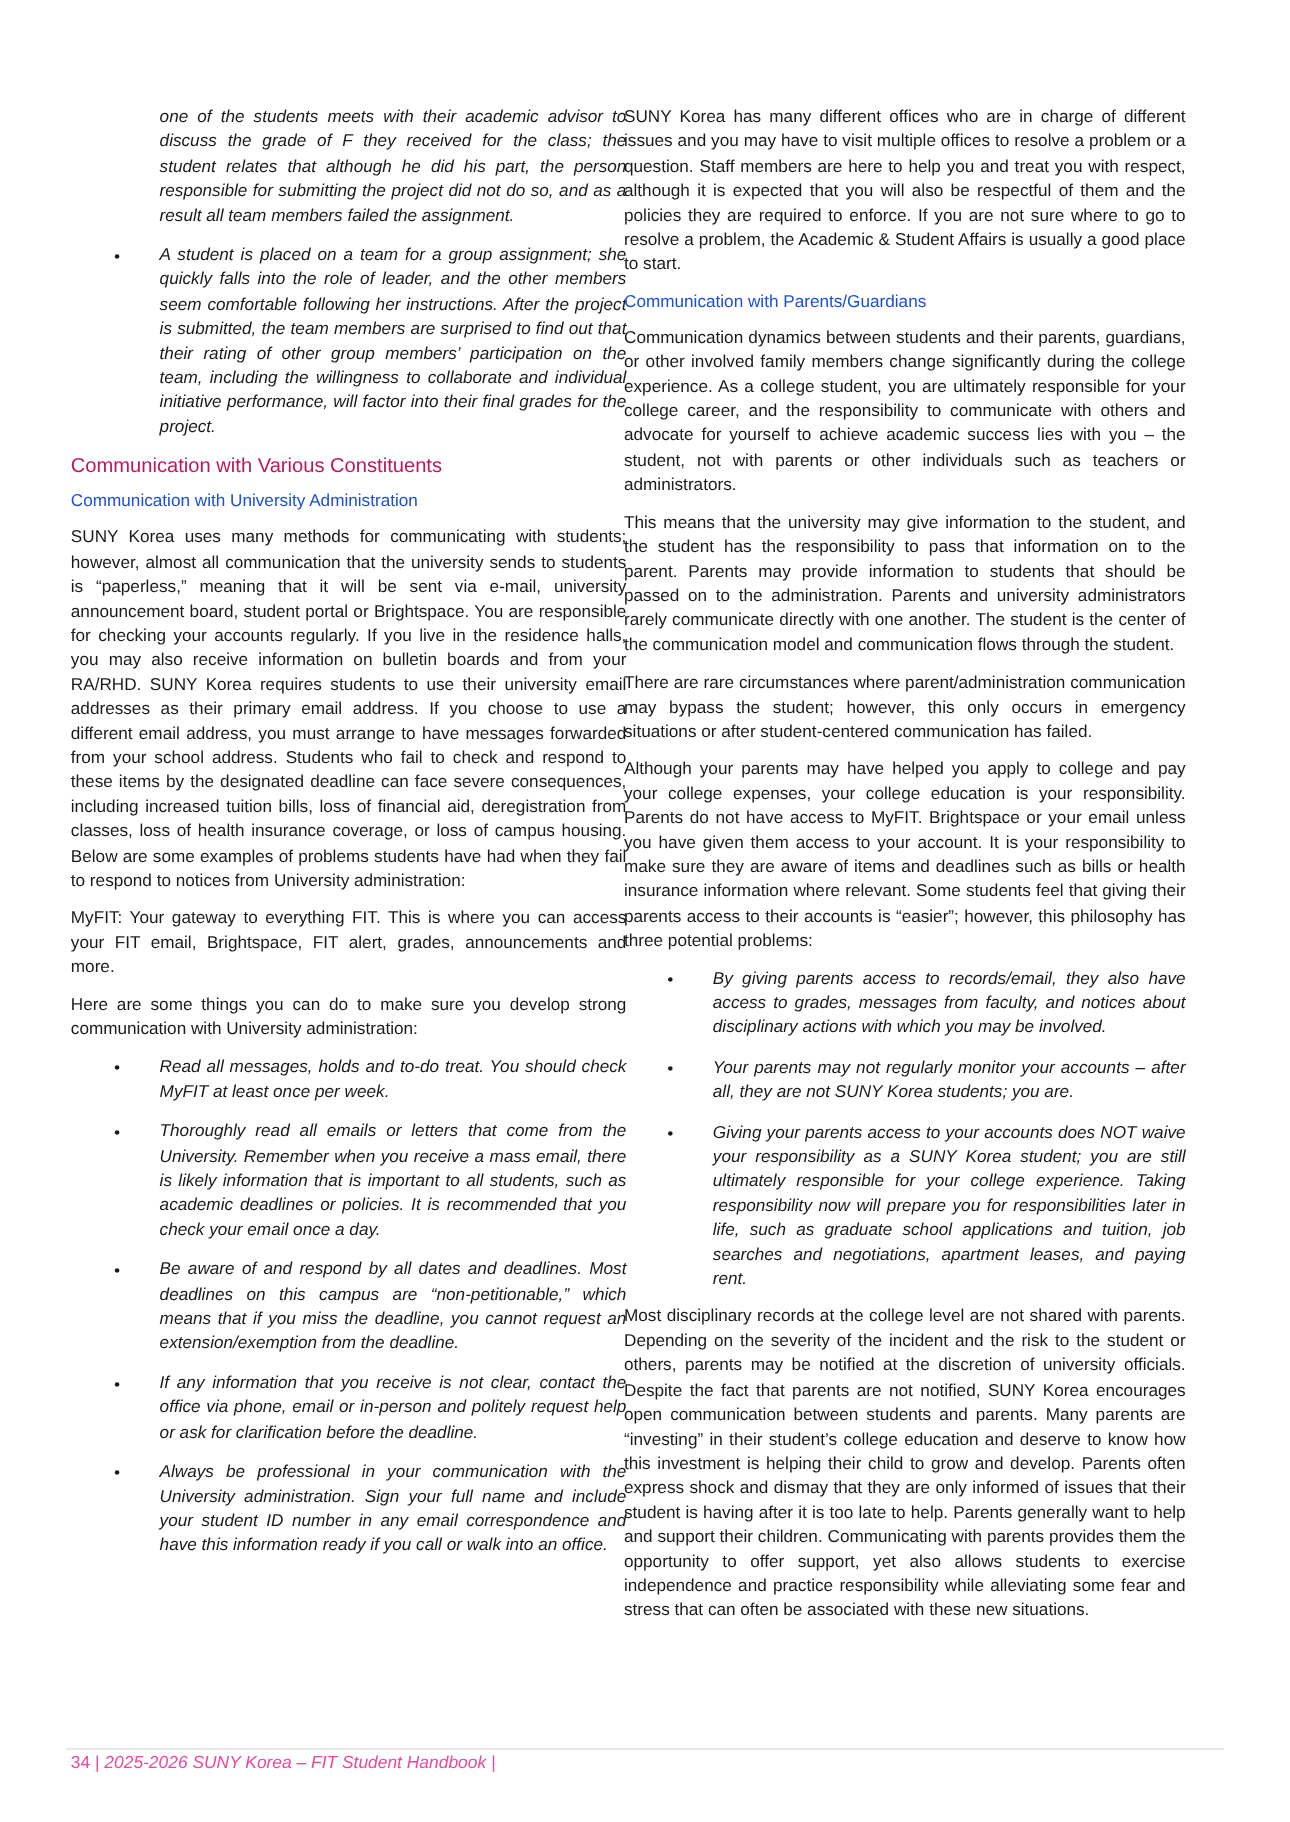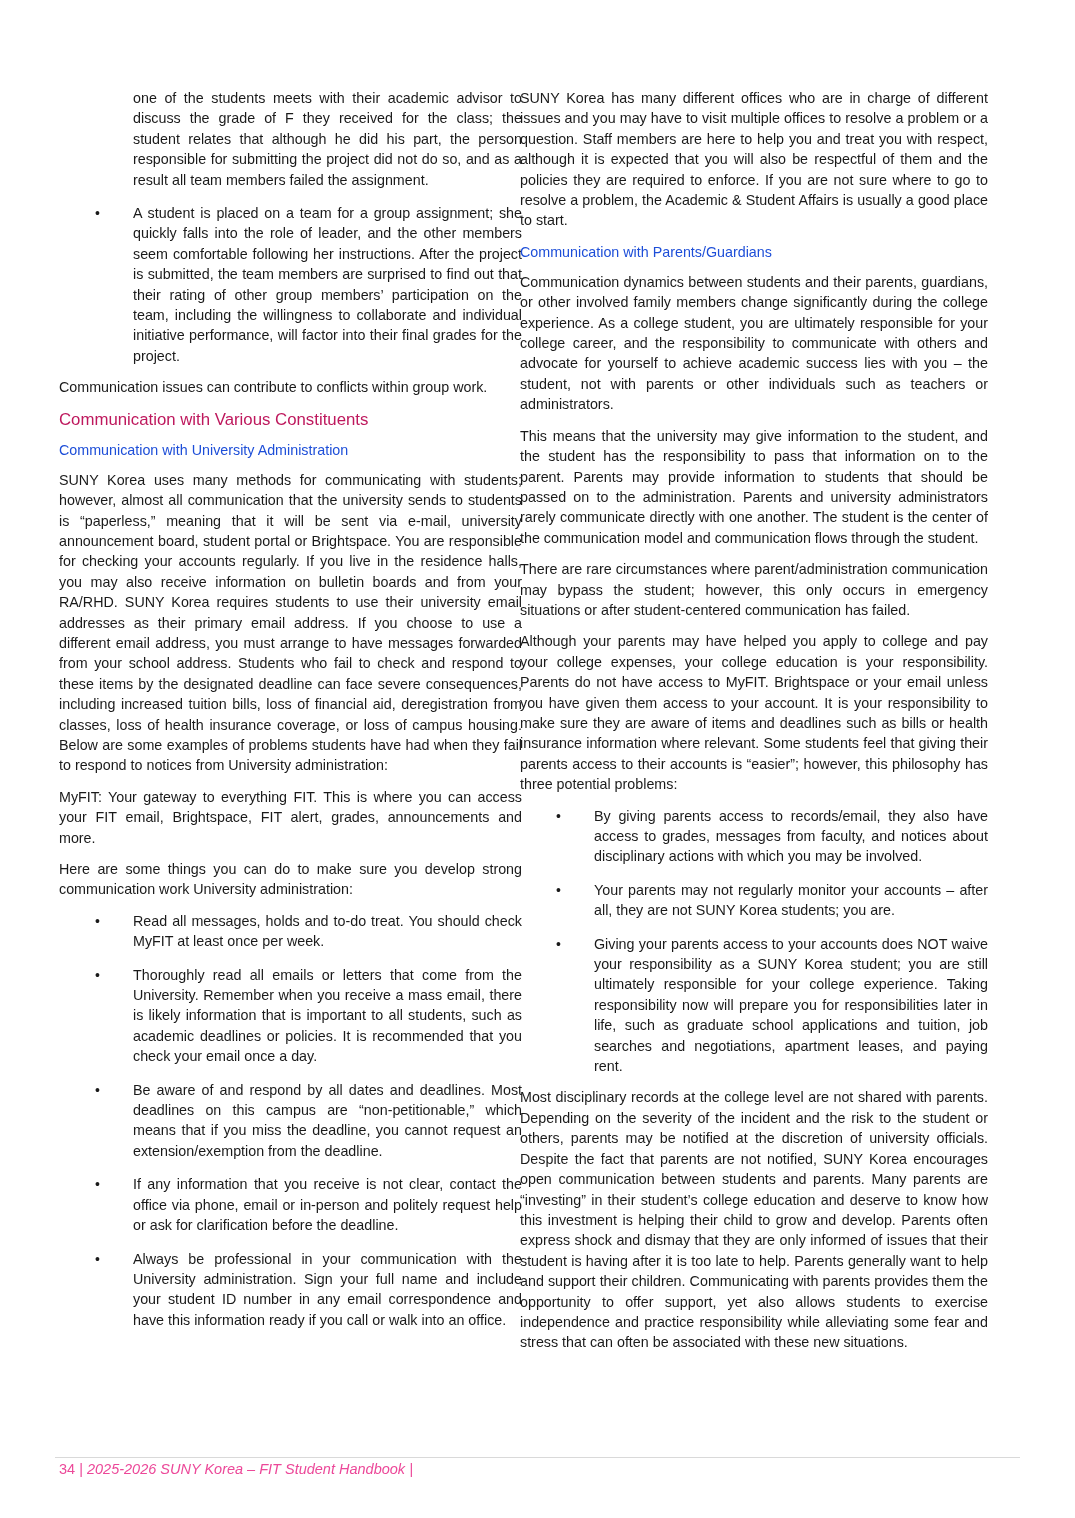--- a/index.html
+++ b/index.html
@@ -4,21 +4,21 @@
 <style>
   html, body { margin: 0; padding: 0; background: #ffffff; }
   body { width: 1075px; height: 1518px; position: relative; overflow: hidden;
          font-family: "Liberation Sans", sans-serif; color: #1a1a1a; }
   .col { position: absolute; top: 88px; width: 463px; font-size: 14.3px; line-height: 20.4px; }
   .col.left { left: 59px; }
   .col.right { left: 520px; width: 468px; }
   p { margin: 0 0 11px 0; text-align: justify; }
   .h2 { font-size: 16.8px; line-height: 22px; margin: 0 0 9px 0; color: #be185d; }
   .h3 { font-size: 14.3px; line-height: 20px; margin: 0 0 10px 0; color: #1d4ed8; }
-  ul.bullets { list-style: none; margin: 0 0 11px 0; padding: 0; }
+  ul.bullets { list-style: none; margin: 0 0 11px 0; padding: 0; font-style: italic; }
   ul.bullets li { position: relative; padding-left: 74px; margin-bottom: 13px; text-align: justify; }
   ul.bullets li .bullet { position: absolute; left: 36px; top: 0; font-size: 14px; }
   ul.bullets li:last-child { margin-bottom: 0; }
   ul.cont li { padding-left: 74px; }
   b { font-weight: normal; }
   .footer-rule { position: absolute; left: 55px; top: 1457px; width: 965px; height: 1px; background: #d9d9d9; }
   .footer { position: absolute; left: 59px; top: 1461px; font-size: 14.5px; font-style: italic; color: #ec4899; }
   .footer .num { font-style: normal; }
 </style>
 </head>
@@ -27,26 +27,25 @@
 <div class="col left">
   <ul class="bullets cont">
     <li>
       <span>one of the students meets with their academic advisor to discuss the grade of F they received for the class; the student relates that although he did his part, the person responsible for submitting the project did not do so, and as a result all team members failed the assignment.</span>
     </li>
     <li>
       <span class="bullet">•</span>
       <span>A student is placed on a team for a group assignment; she quickly falls into the role of leader, and the other members seem comfortable following her instructions. After the project is submitted, the team members are surprised to find out that their rating of other group members’ participation on the team, including the willingness to collaborate and individual initiative performance, will factor into their final grades for the project.</span>
     </li>
   </ul>
-  <p>Communication issues can contribute to conflicts within group work.</p>
   <div class="h2">Communication with Various Constituents</div>
   <div class="h3">Communication with University Administration</div>
   <p>SUNY Korea uses many methods for communicating with students; however, almost all communication that the university sends to students is “paperless,” meaning that it will be sent via e-mail, university announcement board, student portal or Brightspace. You are responsible for checking your accounts regularly. If you live in the residence halls, you may also receive information on bulletin boards and from your RA/RHD. SUNY Korea requires students to use their university email addresses as their primary email address. If you choose to use a different email address, you must arrange to have messages forwarded from your school address. Students who fail to check and respond to these items by the designated deadline can face severe consequences, including increased tuition bills, loss of financial aid, deregistration from classes, loss of health insurance coverage, or loss of campus housing. Below are some examples of problems students have had when they fail to respond to notices from University administration:</p>
   <p><b>MyFIT:</b><span> Your gateway to everything FIT. This is where you can access your FIT email, Brightspace, FIT alert, grades, announcements and more.</span></p>
-  <p>Here are some things you can do to make sure you develop strong communication work University administration:</p>
+  <p>Here are some things you can do to make sure you develop strong communication with University administration:</p>
   <ul class="bullets">
     <li><span class="bullet">•</span><span>Read all messages, holds and to-do treat. You should check MyFIT at least once per week.</span></li>
     <li><span class="bullet">•</span><span>Thoroughly read all emails or letters that come from the University. Remember when you receive a mass email, there is likely information that is important to all students, such as academic deadlines or policies. It is recommended that you check your email once a day.</span></li>
     <li><span class="bullet">•</span><span>Be aware of and respond by all dates and deadlines. Most deadlines on this campus are “non-petitionable,” which means that if you miss the deadline, you cannot request an extension/exemption from the deadline.</span></li>
     <li><span class="bullet">•</span><span>If any information that you receive is not clear, contact the office via phone, email or in-person and politely request help or ask for clarification before the deadline.</span></li>
     <li><span class="bullet">•</span><span>Always be professional in your communication with the University administration. Sign your full name and include your student ID number in any email correspondence and have this information ready if you call or walk into an office.</span></li>
   </ul>
 </div>
 
 <div class="col right">

